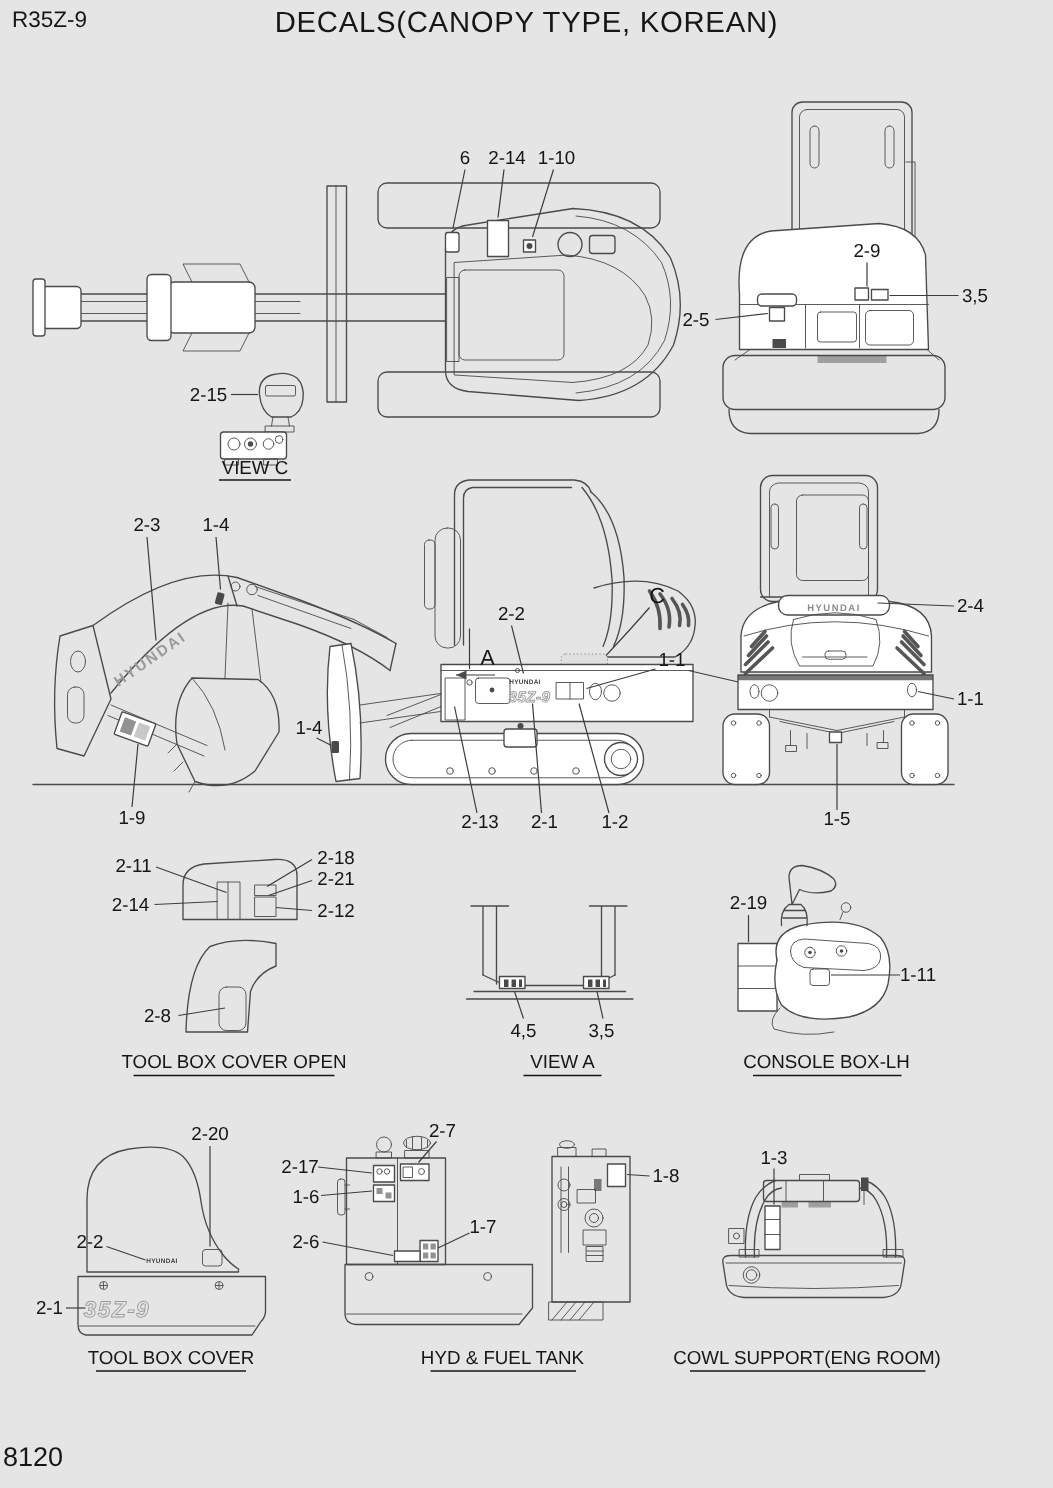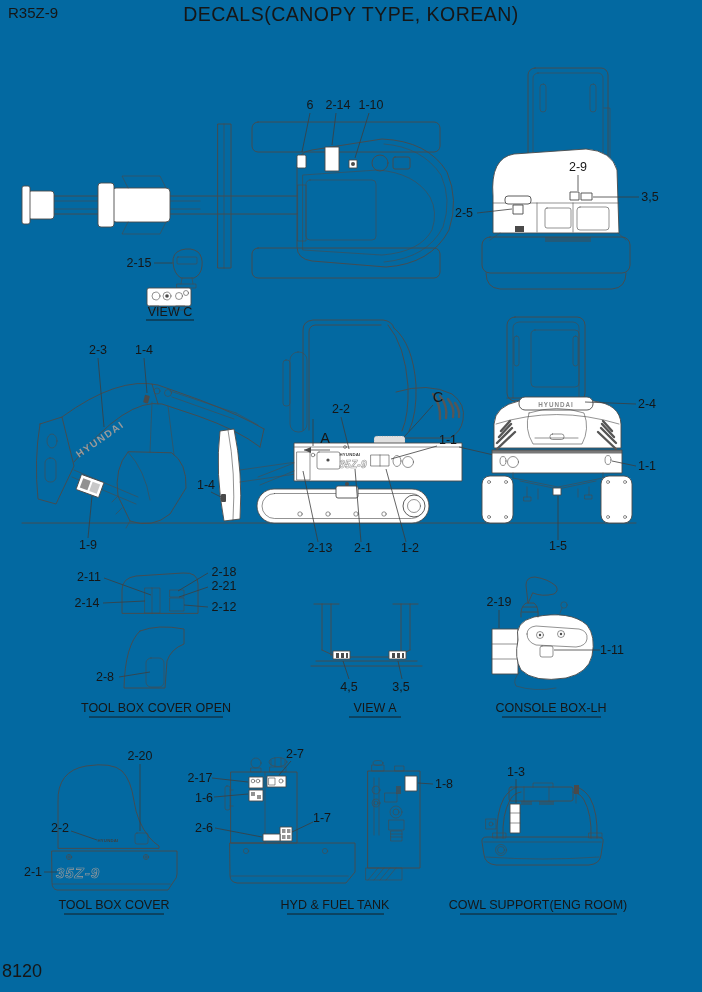--- a/index.html
+++ b/index.html
@@ -1,16 +1,16 @@
 <!DOCTYPE html>
 <html><head>
 <meta charset="utf-8">
 <style>
   html,body{margin:0;padding:0;background:#fff;}
-  .page{position:relative;width:702px;height:992px;background:#0369a1;overflow:hidden;
+  .page{position:relative;width:702px;height:992px;background:#e5e5e5;overflow:hidden;
         font-family:"Liberation Sans",sans-serif;}
   svg text{font-family:"Liberation Sans",sans-serif;fill:#161616;}
   .ln {stroke:#4a4a4a;stroke-width:0.9;fill:none;stroke-linejoin:round;stroke-linecap:round;}
   .thin{stroke-width:0.6;}
   .lnw{stroke:#4a4a4a;stroke-width:0.9;fill:#fff;stroke-linejoin:round;}
   .ld {stroke:#3d3d3d;stroke-width:0.8;fill:none;}
   .dk {fill:#4a4a4a;stroke:none;}
   .vent{stroke:#565656;stroke-width:2.4;fill:none;stroke-linecap:round;}
   .stipple{fill:#e0e0e0;stroke:#7a7a7a;stroke-width:0.5;stroke-dasharray:1 1.5;}
   .co {font-size:12.5px;}

